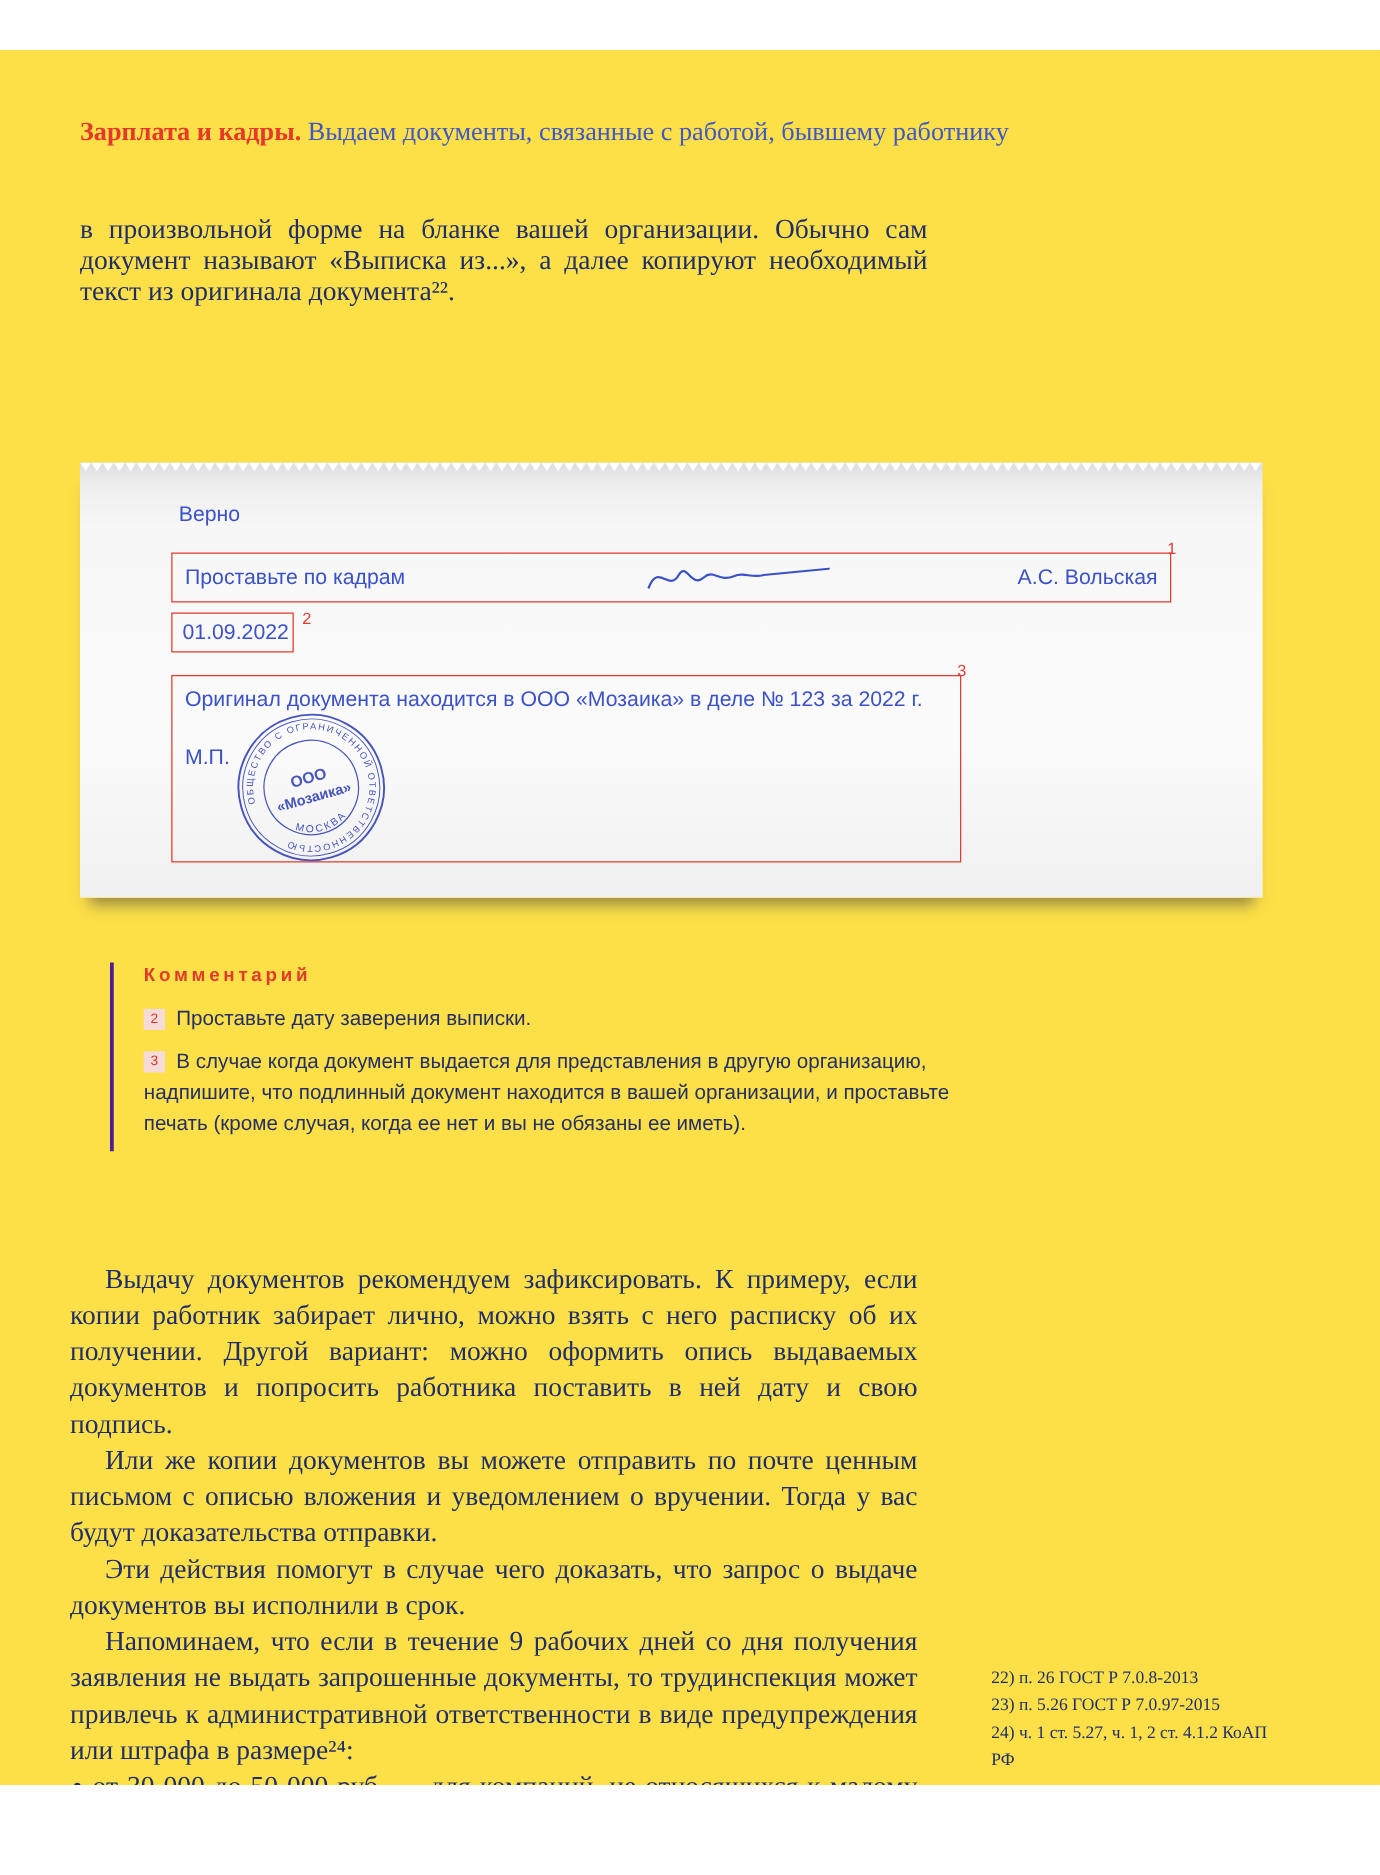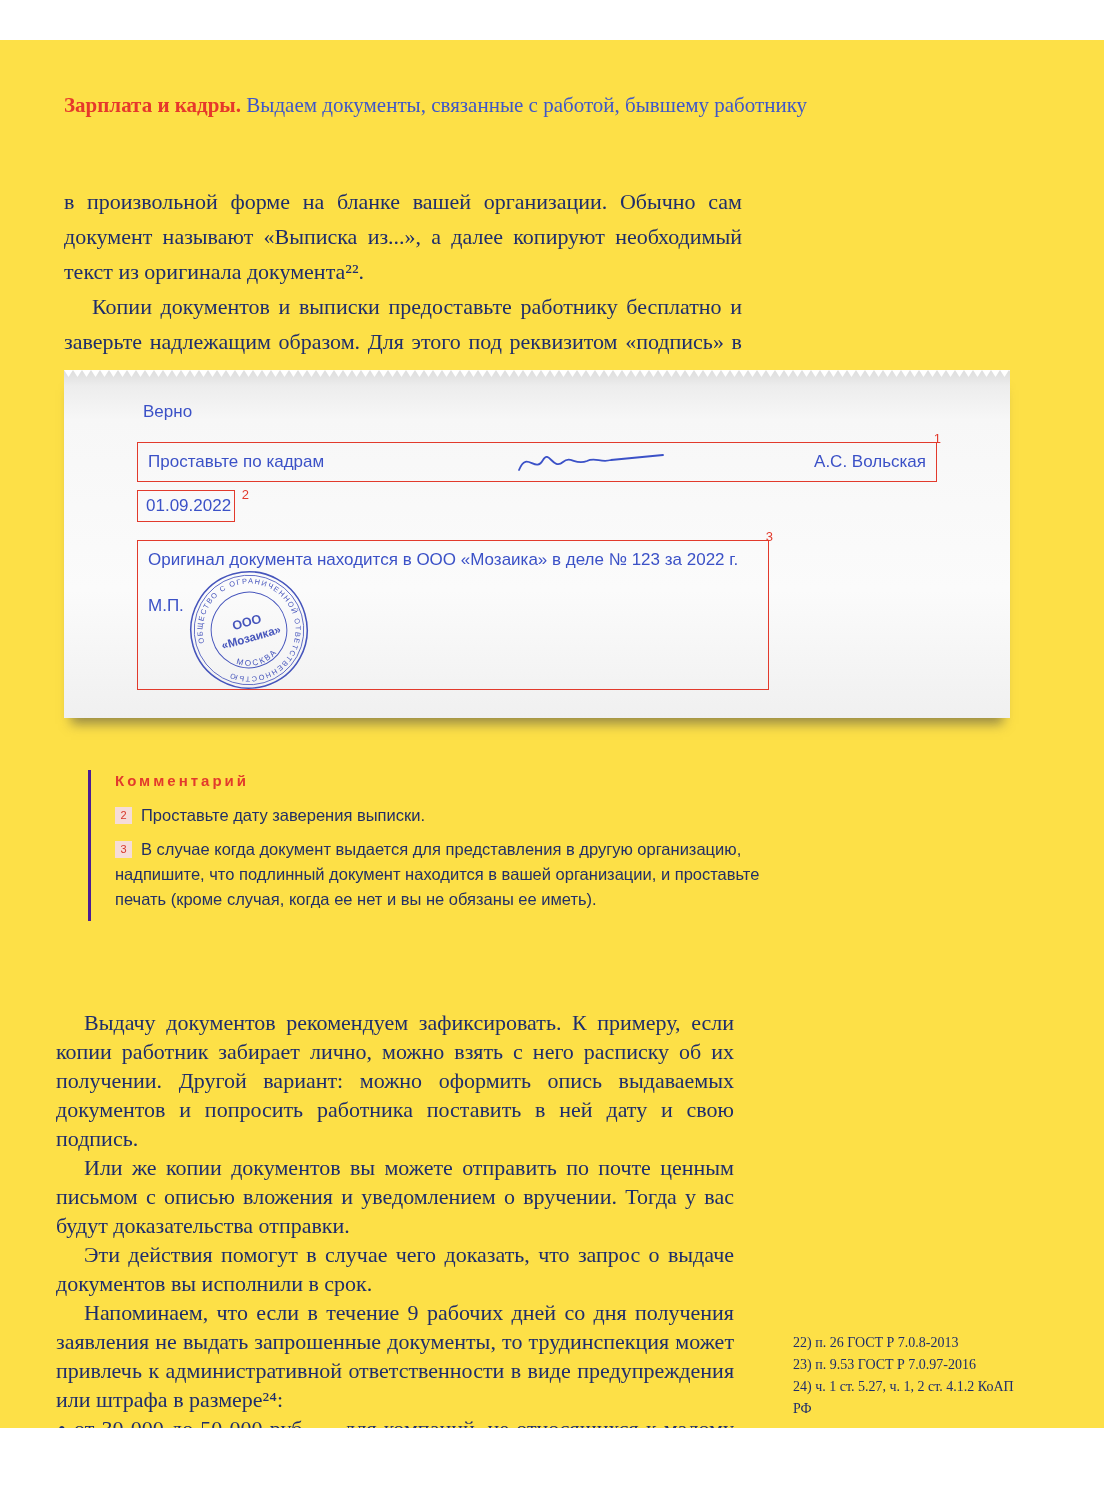--- a/index.html
+++ b/index.html
@@ -5,21 +5,21 @@
   html,body{margin:0;padding:0;background:#ffffff;}
   .page{position:relative;width:1104px;height:1388px;background:#fde047;overflow:hidden;
         font-family:"Liberation Serif",serif;margin-top:40px;}
 
   
   .header{position:absolute;left:64px;top:52px;width:980px;font-size:21px;line-height:26px;}
   .kicker{color:#e6382b;font-weight:bold;}
   .title{color:#3f57c9;}
 
   
-  .intro{position:absolute;left:64px;top:144px;width:678px;font-size:22px;line-height:35px;
+  .intro{position:absolute;left:64px;top:130px;width:678px;font-size:22px;line-height:25px;
          color:#1f2d6b;text-align:justify;}
   .intro p{margin:0;}
   .intro p + p{text-indent:28px;}
 
   
   .sample{position:absolute;left:64px;top:330px;width:946px;height:348px;
           background:linear-gradient(180deg,#dcdcdc 0px,#ededed 16px,#f7f7f7 50px,#fbfbfb 220px,#f0f0f0 100%);
           box-shadow:0 13px 11px -7px rgba(70,70,70,.55);
           font-family:"Liberation Sans",sans-serif;font-size:17px;color:#3b51c7;}
   .torn{position:absolute;top:0;left:0;width:100%;height:7px;display:block;}
@@ -64,21 +64,20 @@
 
 <div class="page">
 
   <div class="header">
     <span class="kicker">Зарплата и кадры.</span>
     <span class="title">Выдаем документы, связанные с работой, бывшему работнику</span>
   </div>
 
   <div class="intro">
     <p>в произвольной форме на бланке вашей организации. Обычно сам документ называют «Выписка из...», а далее копируют необходимый текст из оригинала документа²².</p>
-    <p>Копии документов и выписки предоставьте работнику бесплатно и заверьте надлежащим образом. Для этого под реквизитом «подпись» в конце документа проставьте вот такую отметку²³.</p>
   </div>
 
   <div class="sample">
     <svg class="torn" width="946" height="7">
       <defs>
         <pattern id="zz" width="9" height="7" patternUnits="userSpaceOnUse">
           <path d="M0,0 L4.5,7 L9,0 Z" fill="#ffffff"></path>
         </pattern>
       </defs>
       <rect width="946" height="7" fill="url(#zz)"></rect>
@@ -147,21 +146,21 @@
     </div>
   </div>
 
   <div class="footnotes">
     <div class="footnote">
       <b>22)</b>
       <span>п. 26 ГОСТ Р 7.0.8-2013</span>
     </div>
     <div class="footnote">
       <b>23)</b>
-      <span>п. 9.53 ГОСТ Р 7.0.97-2016</span>
+      <span>п. 5.26 ГОСТ Р 7.0.97-2015</span>
     </div>
     <div class="footnote">
       <b>24)</b>
       <span>ч. 1 ст. 5.27, ч. 1, 2 ст. 4.1.2 КоАП РФ</span>
     </div>
   </div>
 
   <div class="pagenum">84</div>
 
 </div>

